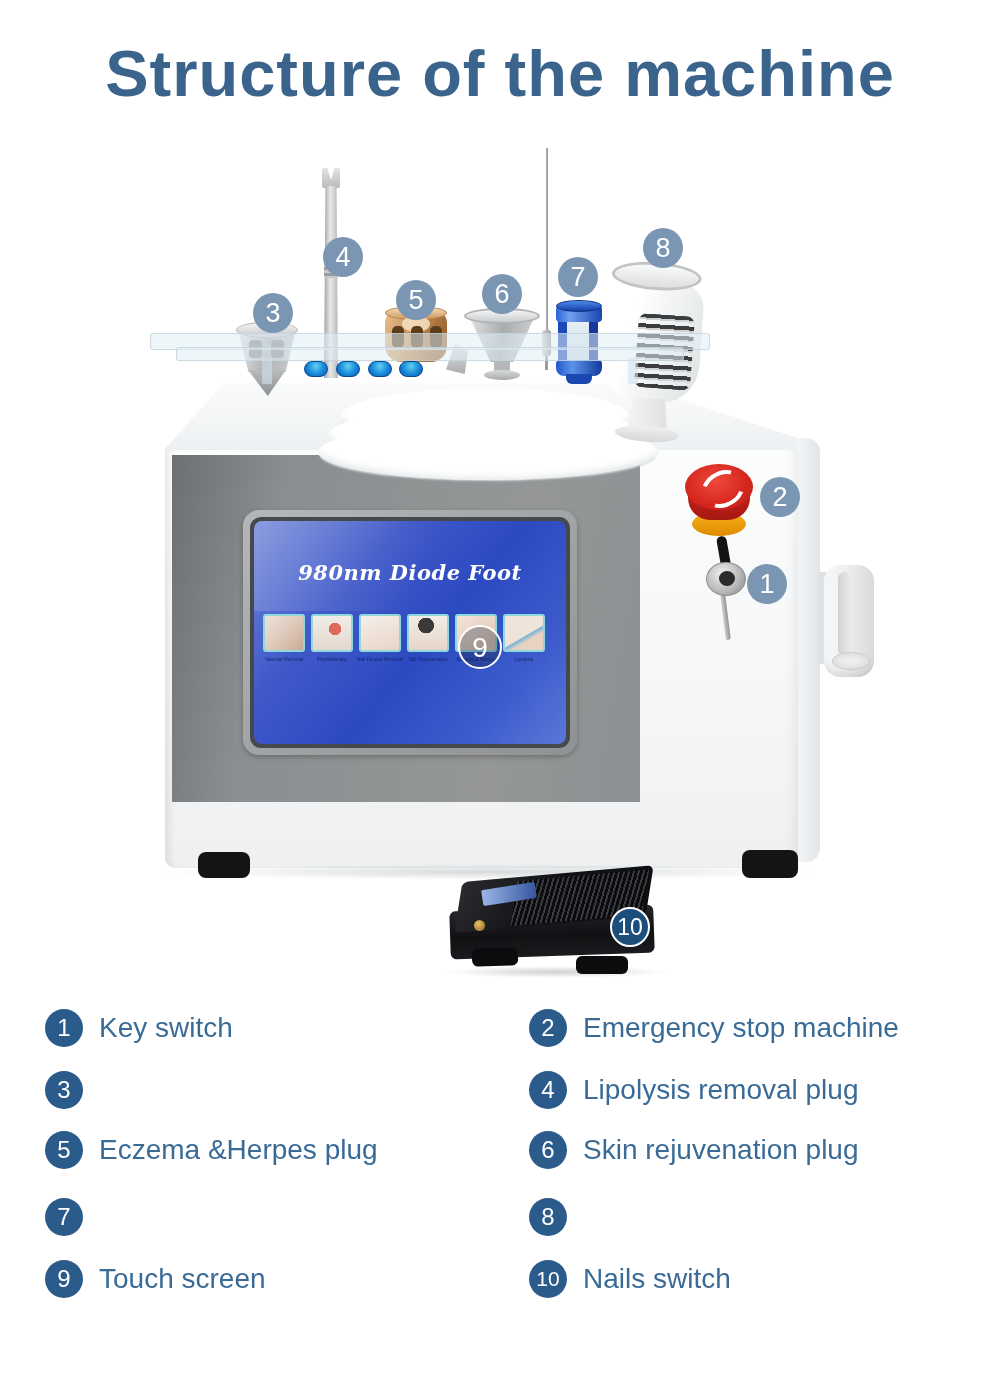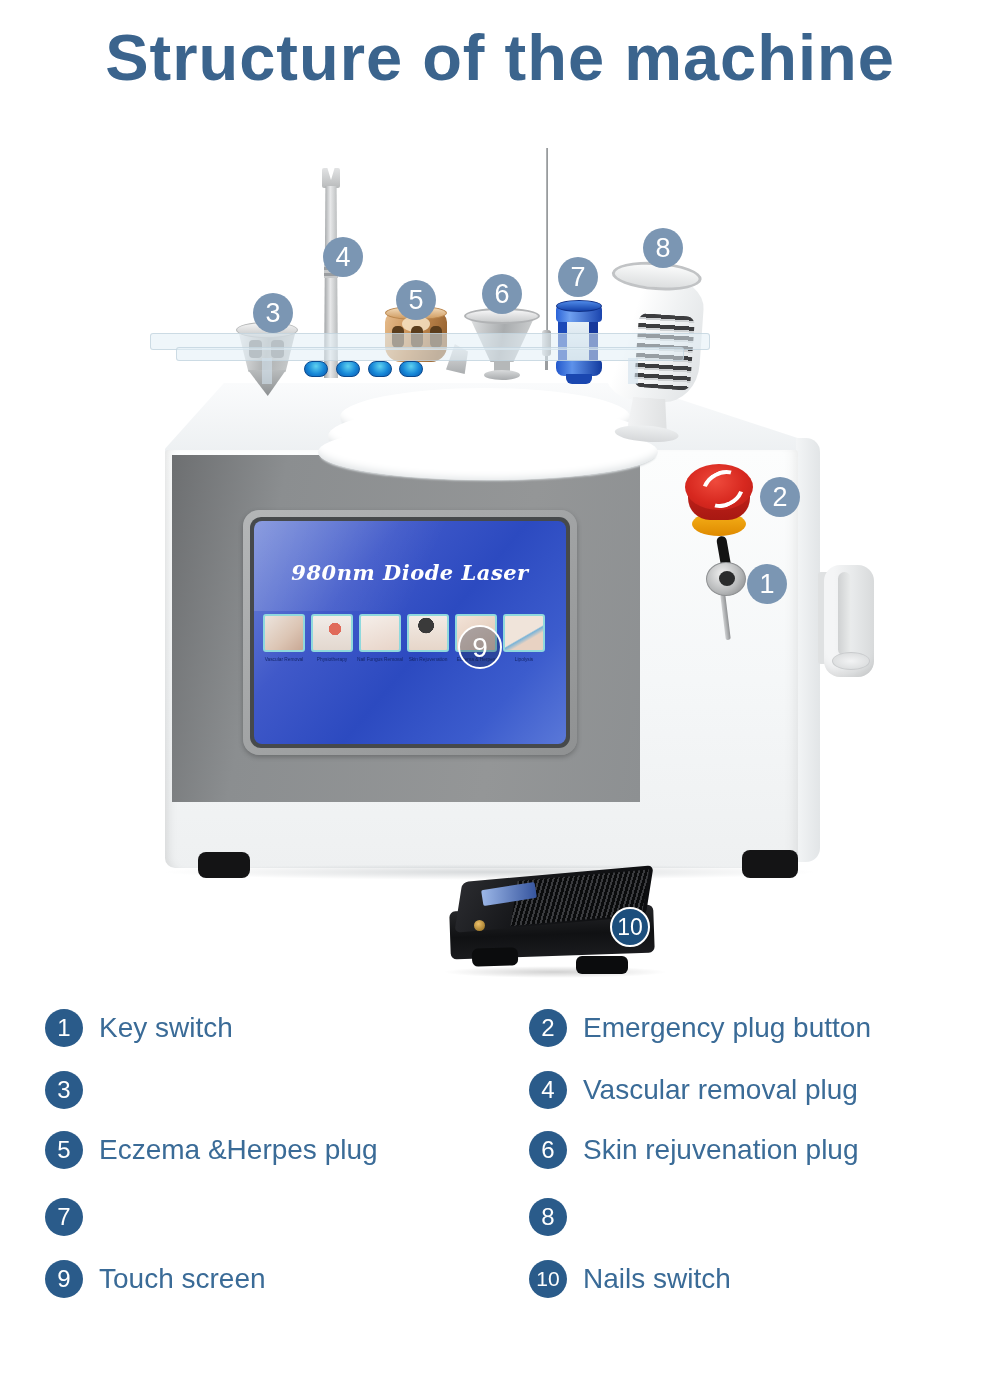--- a/index.html
+++ b/index.html
@@ -1,21 +1,21 @@
 <!DOCTYPE html>
 <html><head>
 <meta charset="utf-8">
 <style>
   html,body{margin:0;padding:0;background:#fff;}
   .page{position:relative;width:1000px;height:1383px;background:#ffffff;overflow:hidden;
         font-family:"Liberation Sans",sans-serif;}
   .abs{position:absolute;}
 
   
-  .title{position:absolute;left:0;right:0;top:20px;margin:0;text-align:center;
+  .title{position:absolute;left:0;right:0;top:20px;margin:16px;text-align:center;
          font-weight:bold;font-size:65px;letter-spacing:1px;color:#3b648d;}
 
   
   .scene{position:absolute;left:0;top:120px;width:1000px;height:880px;}
 
   
   .m-top{left:165px;top:263px;width:655px;height:70px;
          clip-path:polygon(9% 0,71% 0,99% 86%,100% 100%,0 100%,0 94%);
          background:linear-gradient(180deg,#fafbfc,#edf0f2);}
   .m-front{left:165px;top:330px;width:633px;height:418px;border-radius:3px 3px 10px 10px;
@@ -289,21 +289,21 @@
     <div class="abs shelf-leg g2"></div>
     <div class="abs tip t1"></div>
     <div class="abs tip t2"></div>
     <div class="abs tip t3"></div>
     <div class="abs tip t4"></div>
 
     <div class="abs scr-frame"></div>
     <div class="abs scr-bezel"></div>
     <div class="abs scr"></div>
     <div class="abs scr-gloss"></div>
-    <div class="abs scr-title">980nm Diode Laser</div>
+    <div class="abs scr-title">980nm Diode Foot</div>
     <div class="abs mi i0"></div>
     <div class="abs mi i1"></div>
     <div class="abs mi i2"></div>
     <div class="abs mi i3"></div>
     <div class="abs mi i4"></div>
     <div class="abs mi i5"></div>
     <div class="abs ml l0">Vascular Removal</div>
     <div class="abs ml l1">Physiotherapy</div>
     <div class="abs ml l2">Nail Fungus Removal</div>
     <div class="abs ml l3">Skin Rejuvenation</div>
@@ -363,25 +363,25 @@
     </div>
     <div class="lrow lc r4">
       <span class="lbadge">7</span>
     </div>
     <div class="lrow lc r5">
       <span class="lbadge">9</span>
       <span class="ltext">Touch screen</span>
     </div>
     <div class="lrow rc r1">
       <span class="lbadge">2</span>
-      <span class="ltext">Emergency plug button</span>
+      <span class="ltext">Emergency stop machine</span>
     </div>
     <div class="lrow rc r2">
       <span class="lbadge">4</span>
-      <span class="ltext">Vascular removal plug</span>
+      <span class="ltext">Lipolysis removal plug</span>
     </div>
     <div class="lrow rc r3">
       <span class="lbadge">6</span>
       <span class="ltext">Skin rejuvenation plug</span>
     </div>
     <div class="lrow rc r4">
       <span class="lbadge">8</span>
     </div>
     <div class="lrow rc r5 ten">
       <span class="lbadge">10</span>

